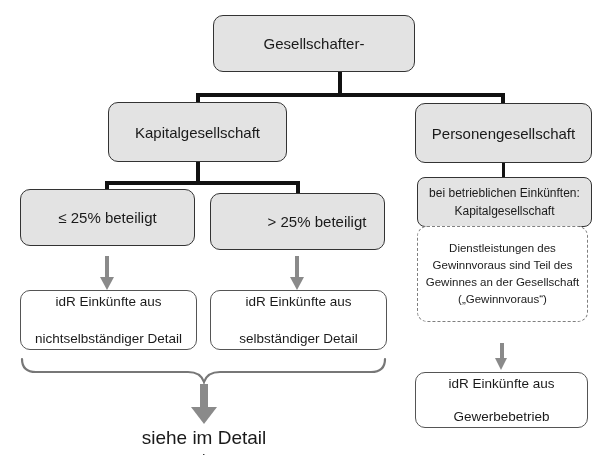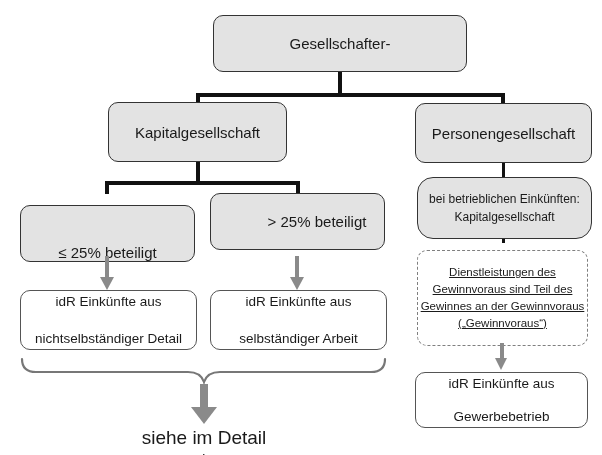--- a/index.html
+++ b/index.html
@@ -45,60 +45,60 @@
   <div class="conn" style="left:196px;top:93px;width:309px;height:4px;"></div>
   <div class="conn" style="left:196px;top:93px;width:4px;height:11px;"></div>
   <div class="conn" style="left:501px;top:93px;width:4px;height:12px;"></div>
   <div class="conn" style="left:196px;top:160px;width:4px;height:23px;"></div>
   <div class="conn" style="left:105px;top:181px;width:195px;height:4px;"></div>
   <div class="conn" style="left:105px;top:181px;width:4px;height:13px;"></div>
   <div class="conn" style="left:296px;top:181px;width:4px;height:13px;"></div>
   <div class="conn" style="left:502px;top:161px;width:3px;height:17px;"></div>
   <div class="conn" style="left:502px;top:225px;width:3px;height:18px;"></div>
 
-  <div class="box gray" style="left:213px;top:15px;width:254px;height:57px;font-size:15px;line-height:23px;">
+  <div class="box gray" style="left:213px;top:15px;width:202px;height:57px;font-size:15px;line-height:23px;">
     <div class="line">Gesellschafter-</div>
   </div>
 
   <div class="box gray" style="left:415px;top:103px;width:177px;height:60px;font-size:15px;">
     <div class="line">Personengesellschaft</div>
   </div>
 
   <div class="box gray" style="left:108px;top:102px;width:179px;height:60px;font-size:15px;">
     <div class="line">Kapitalgesellschaft</div>
   </div>
 
-  <div class="box gray" style="left:20px;top:205px;width:175px;height:57px;font-size:15px;justify-content:flex-end;">
+  <div class="box gray" style="left:20px;top:189px;width:175px;height:57px;font-size:15px;">
     <div class="line">≤ 25% beteiligt</div>
   </div>
 
   <div class="box gray" style="left:210px;top:193px;width:175px;height:57px;font-size:15px;padding-left:39px;">
     <div class="line">&gt; 25% beteiligt</div>
   </div>
 
-  <div class="box gray" style="left:417px;top:177px;width:175px;height:62px;font-size:12px;line-height:18px;border-radius:16px;">
+  <div class="box gray" style="left:417px;top:177px;width:175px;height:50px;font-size:12px;line-height:18px;border-radius:8px;">
     <div class="line">bei betrieblichen Einkünften:</div>
     <div class="line">Kapitalgesellschaft</div>
   </div>
 
-  <div class="box dashedbox" style="left:417px;top:250px;width:171px;height:96px;font-size:11.5px;line-height:17px;text-decoration:underline;">
+  <div class="box dashedbox" style="left:417px;top:226px;width:171px;height:96px;font-size:11.5px;line-height:17px;">
     <div class="line">Dienstleistungen des</div>
     <div class="line">Gewinnvoraus sind Teil des</div>
-    <div class="line">Gewinnes an der Gewinnvoraus</div>
+    <div class="line">Gewinnes an der Gesellschaft</div>
     <div class="line">(„Gewinnvoraus“)</div>
   </div>
 
   <div class="box white" style="left:20px;top:290px;width:177px;height:60px;font-size:13.5px;line-height:21px;">
     <div class="line">idR Einkünfte aus</div>
     <div class="line">nichtselbständiger Detail</div>
   </div>
 
   <div class="box white" style="left:210px;top:290px;width:177px;height:60px;font-size:13.5px;line-height:21px;">
     <div class="line">idR Einkünfte aus</div>
-    <div class="line">selbständiger Arbeit</div>
+    <div class="line">selbständiger Detail</div>
   </div>
 
   <div class="box white" style="left:415px;top:372px;width:173px;height:56px;font-size:13.5px;line-height:21px;">
     <div class="line">idR Einkünfte aus</div>
     <div class="line">Gewerbebetrieb</div>
   </div>
 
   <div class="sarrow" style="left:100px;top:256px;height:34px;">
     <div class="stem"></div>
     <div class="head"></div>

